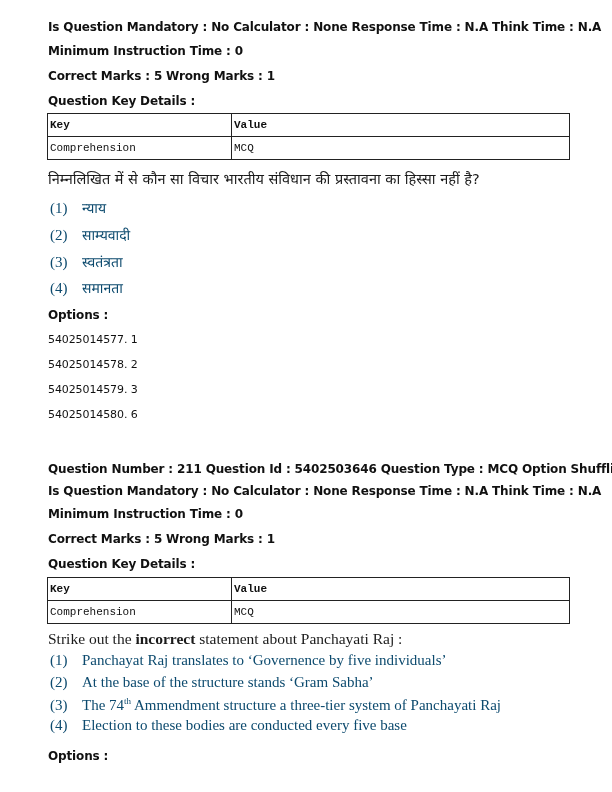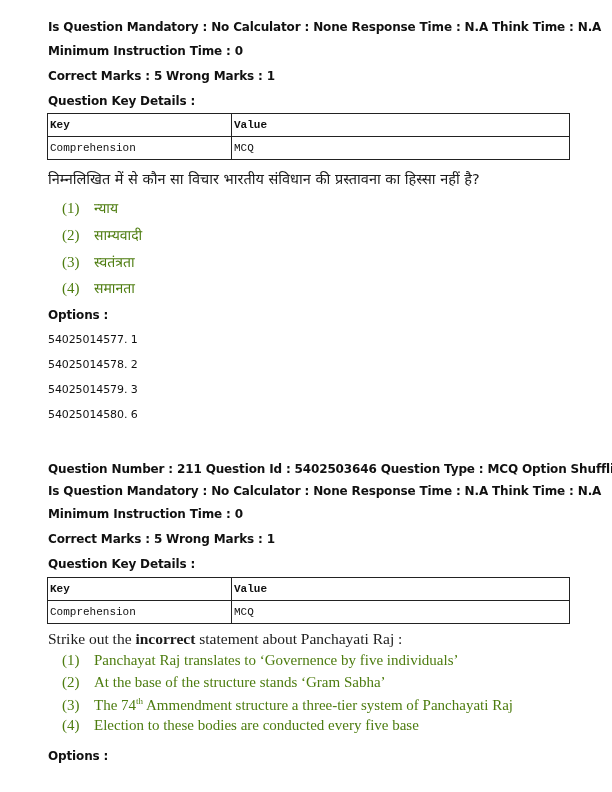--- a/index.html
+++ b/index.html
@@ -4,21 +4,21 @@
 <style>
   html, body { margin: 0; padding: 0; background: #ffffff; }
   body { width: 612px; height: 792px; position: relative; overflow: hidden; color: #111; }
   .meta { position: absolute; left: 48px; font-family: "DejaVu Sans", sans-serif; font-weight: bold; font-size: 12px; white-space: nowrap; letter-spacing: -0.15px; }
   .opt-id { position: absolute; left: 48px; font-family: "DejaVu Sans", sans-serif; font-size: 11px; white-space: nowrap; letter-spacing: -0.1px; }
   table.kd { position: absolute; left: 47px; width: 523px; border-collapse: collapse; font-family: "DejaVu Sans", sans-serif; font-size: 11px; }
   table.kd td { border: 1px solid #222; height: 22px; padding: 0 0 0 2px; vertical-align: middle; font-family: Liberation Mono, monospace; }
   table.kd td.k { width: 181px; }
   table.kd tr.hdr td { font-weight: bold; }
   .qtext { position: absolute; left: 48px; font-family: "Liberation Serif", "DejaVu Serif", serif; font-size: 15.5px; color: #1a1a1a; white-space: nowrap; }
-  .qopt { position: absolute; left: 62px; font-family: "Liberation Serif", "DejaVu Serif", serif; font-size: 15px; color: #4d7c0f; white-space: nowrap; }
+  .qopt { position: absolute; left: 50px; font-family: "Liberation Serif", "DejaVu Serif", serif; font-size: 15px; color: #0c4a6e; white-space: nowrap; }
   .qopt .num { display: inline-block; width: 32px; }
   .hindi { font-family: "DejaVu Sans", sans-serif; font-size: 14px; }
   sup { font-size: 9px; margin-top: 37px; }
 </style>
 </head>
 <body>
 
 <div class="meta" style="top:20px">Is Question Mandatory : No Calculator : None Response Time : N.A Think Time : N.A</div>
 <div class="meta" style="top:44px">Minimum Instruction Time : 0</div>
 <div class="meta" style="top:69px">Correct Marks : 5 Wrong Marks : 1</div>

